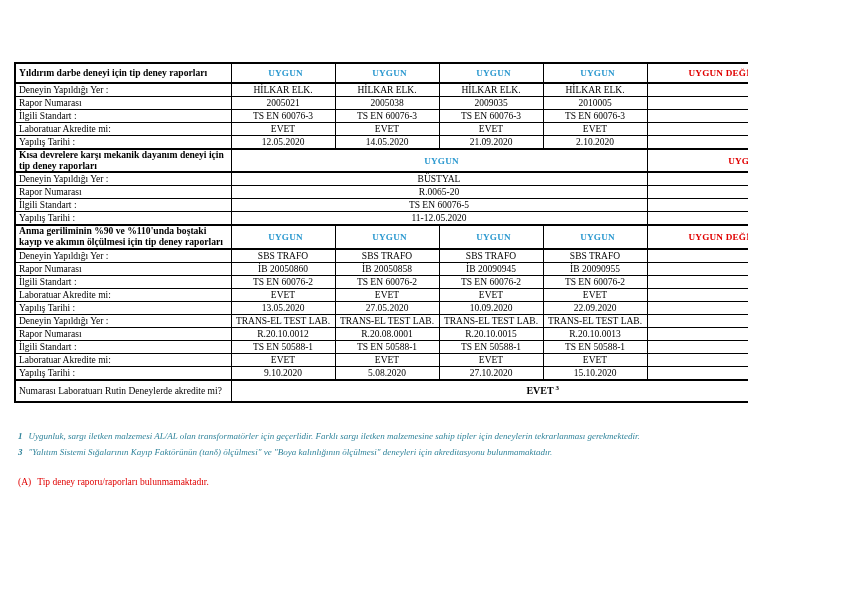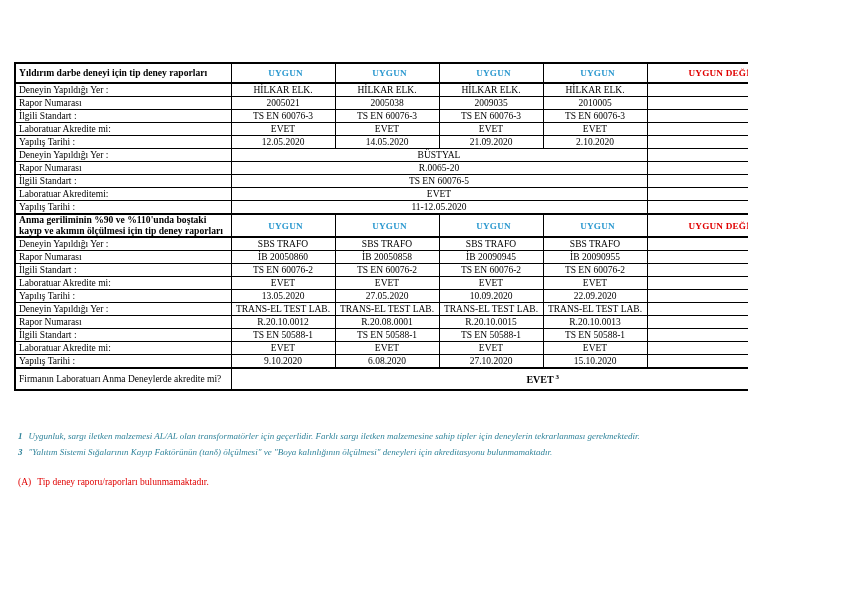--- a/index.html
+++ b/index.html
@@ -105,38 +105,38 @@
         </tr>
         <tr class="data">
           <td class="label">Yapılış Tarihi :</td>
           <td class="val">12.05.2020</td>
           <td class="val">14.05.2020</td>
           <td class="val">21.09.2020</td>
           <td class="val">2.10.2020</td>
           <td class="val"></td>
           <td class="val"></td>
         </tr>
+        <tr class="hdr">
+          <td class="label title">Kısa devrelere karşı mekanik dayanım deneyi için tip deney raporları</td>
+          <td class="status ok" colspan="4">UYGUN</td>
+          <td class="status fail" colspan="2">UYGUN DEĞİL (A)</td>
+        </tr>
         <tr class="data">
           <td class="label">Deneyin Yapıldığı Yer :</td>
           <td class="val" colspan="4">BÜSTYAL</td>
           <td class="val" colspan="2"></td>
         </tr>
         <tr class="data">
           <td class="label">Rapor Numarası</td>
           <td class="val" colspan="4">R.0065-20</td>
           <td class="val" colspan="2"></td>
         </tr>
         <tr class="data">
           <td class="label">İlgili  Standart :</td>
           <td class="val" colspan="4">TS EN 60076-5</td>
-          <td class="val" colspan="2"></td>
-        </tr>
-        <tr class="data">
-          <td class="label">Laboratuar Akreditemi:</td>
-          <td class="val" colspan="4">EVET</td>
           <td class="val" colspan="2"></td>
         </tr>
         <tr class="data">
           <td class="label">Yapılış Tarihi :</td>
           <td class="val" colspan="4">11-12.05.2020</td>
           <td class="val" colspan="2"></td>
         </tr>
         <tr class="hdr">
           <td class="label title">Anma geriliminin %90 ve %110'unda boştaki kayıp ve akımın ölçülmesi için tip deney raporları</td>
           <td class="status ok">UYGUN</td>
@@ -223,28 +223,28 @@
           <td class="val">EVET</td>
           <td class="val">EVET</td>
           <td class="val">EVET</td>
           <td class="val">EVET</td>
           <td class="val"></td>
           <td class="val"></td>
         </tr>
         <tr class="data">
           <td class="label">Yapılış Tarihi :</td>
           <td class="val">9.10.2020</td>
-          <td class="val">6.08.2020</td>
+          <td class="val">5.08.2020</td>
           <td class="val">27.10.2020</td>
           <td class="val">15.10.2020</td>
           <td class="val"></td>
           <td class="val"></td>
         </tr>
         <tr class="footer-row">
-          <td class="label">Firmanın Laboratuarı Anma Deneylerde akredite mi?</td>
+          <td class="label">Numarası Laboratuarı Rutin Deneylerde akredite mi?</td>
           <td class="footer-val" colspan="6"><span>EVET</span><sup>3</sup></td>
         </tr>
       </tbody>
   </table>
 
   <div class="footnotes">
     <div class="footnote">
       <span class="fn-num">1</span><span>Uygunluk, sargı iletken malzemesi AL/AL olan transformatörler için geçerlidir. Farklı sargı iletken malzemesine sahip tipler için deneylerin tekrarlanması gerekmektedir.</span>
     </div>
     <div class="footnote">

